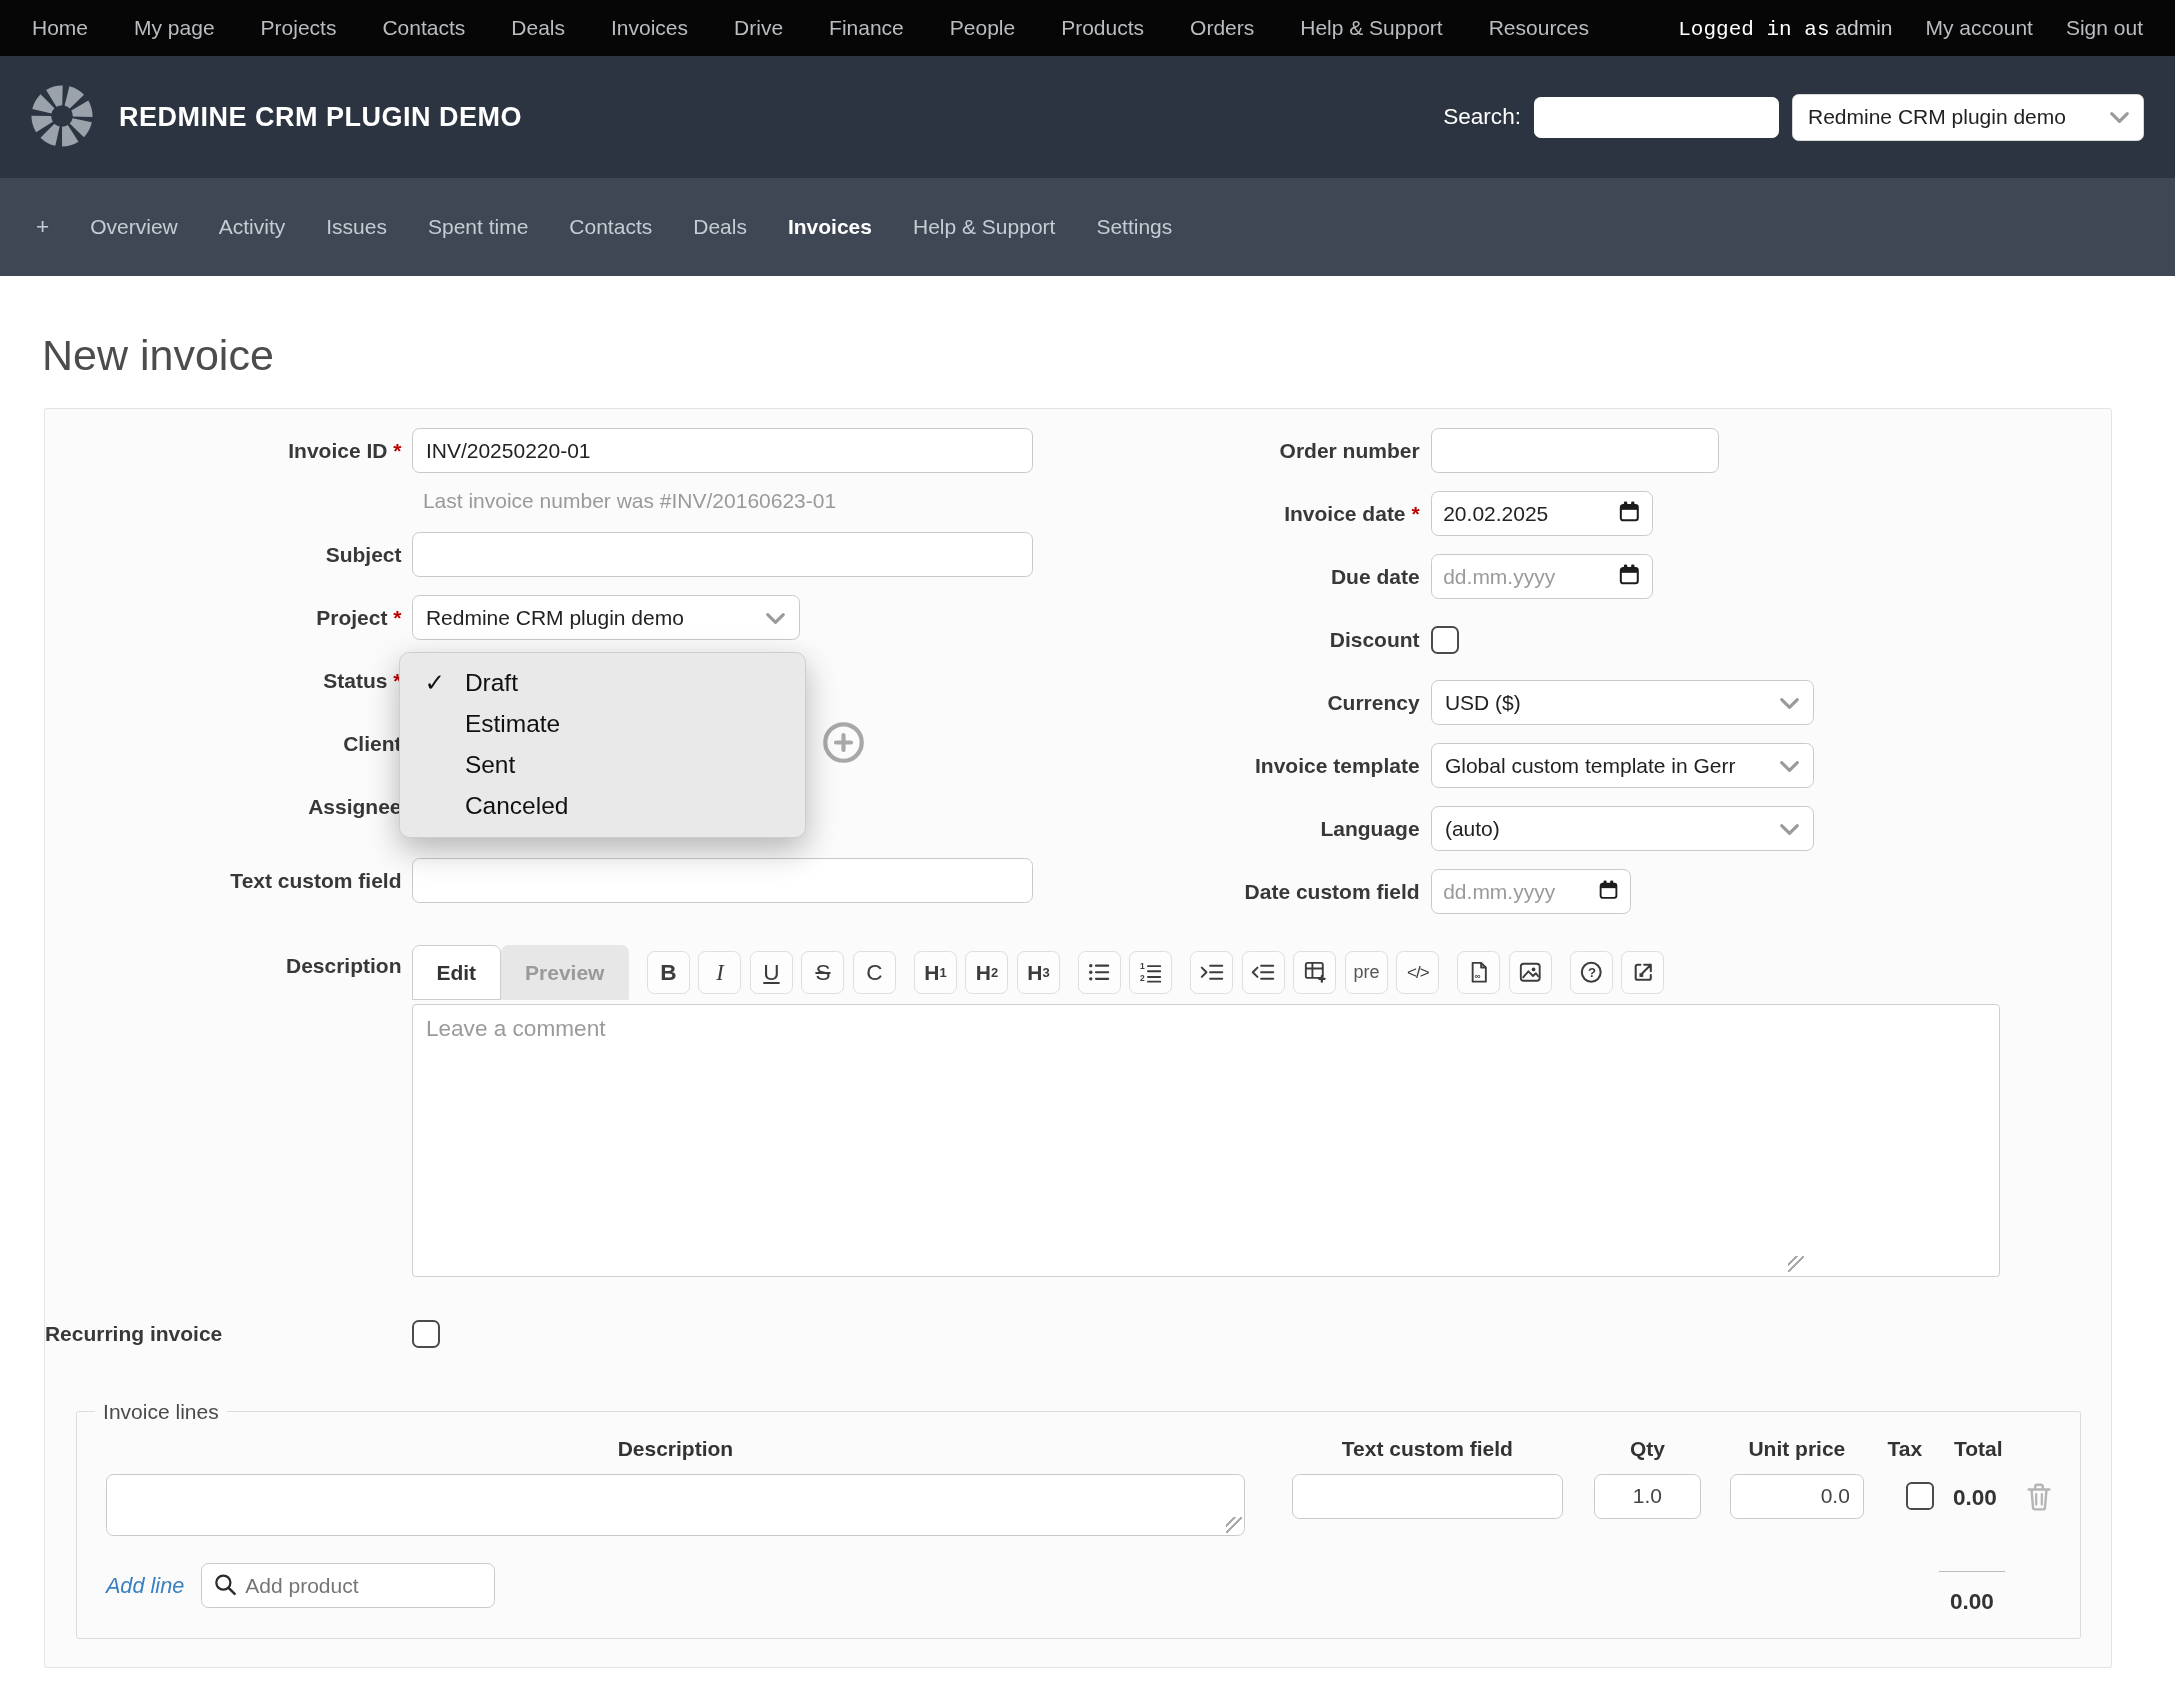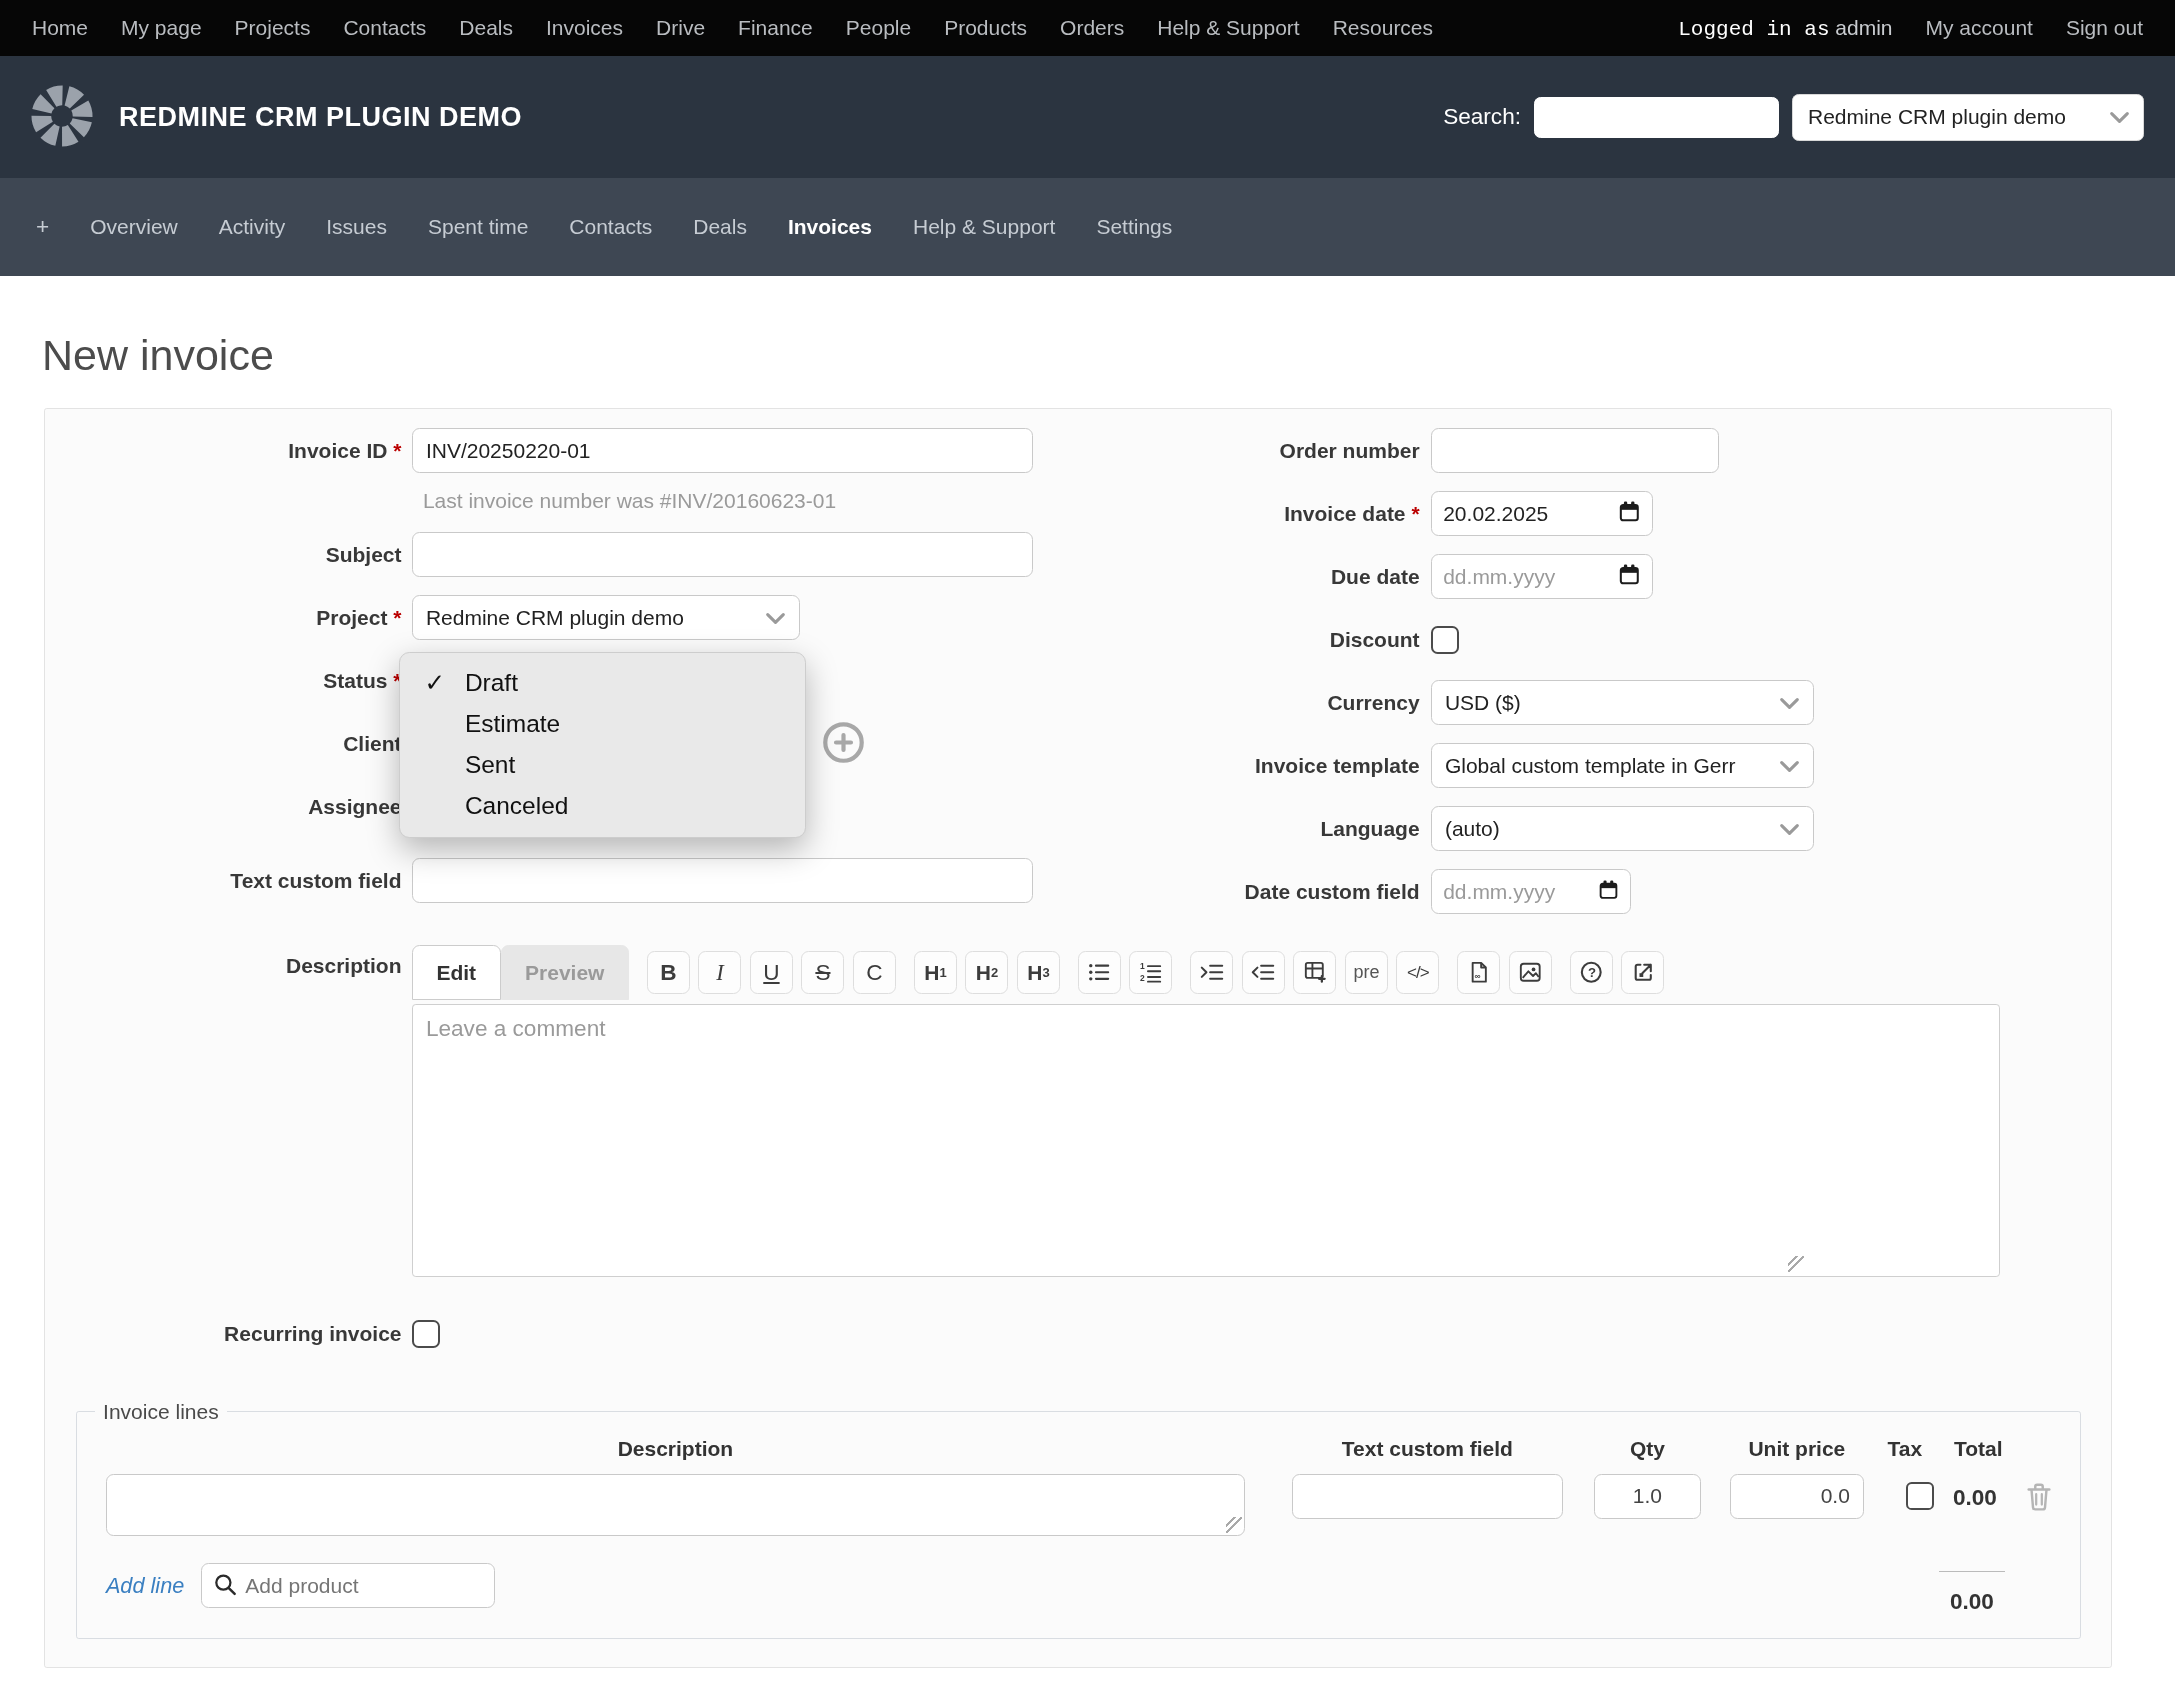--- a/index.html
+++ b/index.html
@@ -2,21 +2,21 @@
 <html style="font-size:15px"><head>
 <meta charset="utf-8">
 <style>
   * { box-sizing: border-box; }
   html,body { margin:0; padding:0; width:2175px; height:1701px; background:#fff;
               font-family:"Liberation Sans", sans-serif; overflow:hidden; }
 
   
   .topnav { height:56px; background:#060606; display:flex; align-items:center;
             padding:0 32px; font-size:21px; color:#b9bcc0; }
-  .topnav .left { display:flex; gap:33px; }
+  .topnav .left { display:flex; gap:46px; }
   .topnav .right { margin-left:auto; display:flex; gap:33px; align-items:center; }
   .tn-item { cursor:pointer; white-space:nowrap; }
   .tn-loggedin { color:#ffffff;font-family:Liberation Mono, monospace; }
   .tn-user { color:#c9ccd0; }
 
   
   .appheader { height:122px; background:#2b3440; display:flex; align-items:center; padding:0 31px; }
   .logo { flex:0 0 auto; }
   .app-title { margin-left:26px; font-size:27px; font-weight:bold; color:#fff; letter-spacing:0.5px; }
   .header-right { margin-left:auto; display:flex; align-items:center; gap:13px; }
@@ -493,21 +493,21 @@
         </div>
 
         <div class="ta-wrap">
           <textarea class="desc-ta" placeholder="Leave a comment" style=""></textarea>
           <span class="grip"></span>
         </div>
       </div>
     </div>
 
     <div class="frow recurring">
-      <span class="lbl" style="width:367px;text-align:right;padding-right:10.4px;">Recurring invoice</span>
+      <span class="lbl" style="width:367px;padding-right:10.4px;">Recurring invoice</span>
       <span class="checkbox"></span>
     </div>
 
     <fieldset class="il-fieldset">
       <legend>Invoice lines</legend>
 
       <div class="il-head">
         <span class="hc hc-desc">Description</span>
         <span class="hc hc-tcf">Text custom field</span>
         <span class="hc hc-qty">Qty</span>

